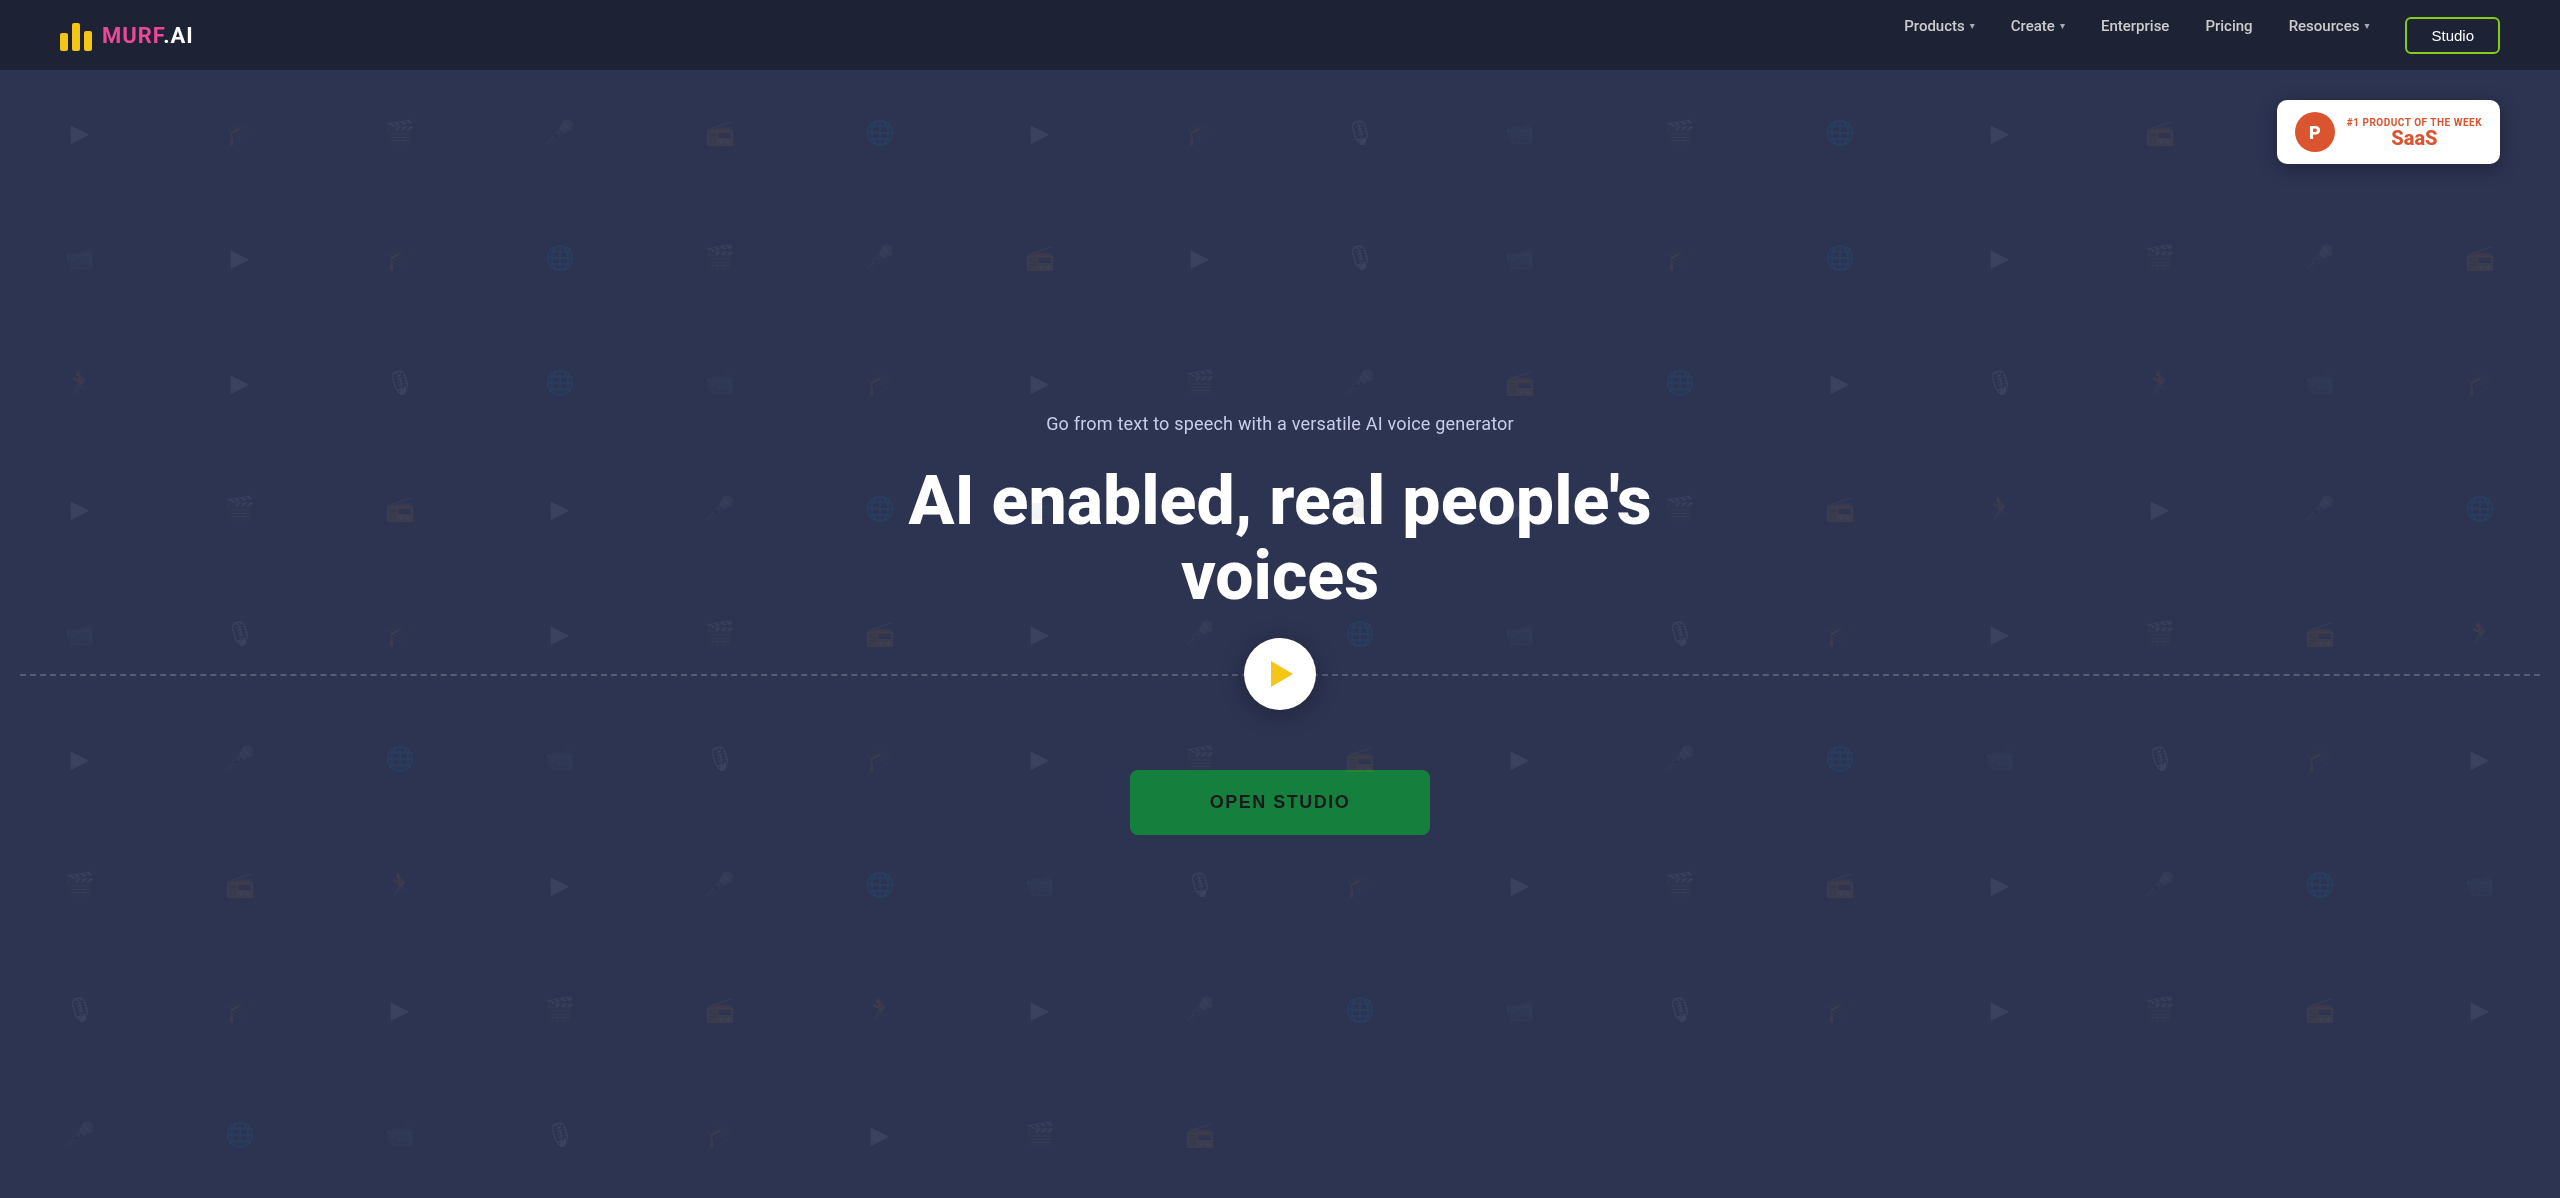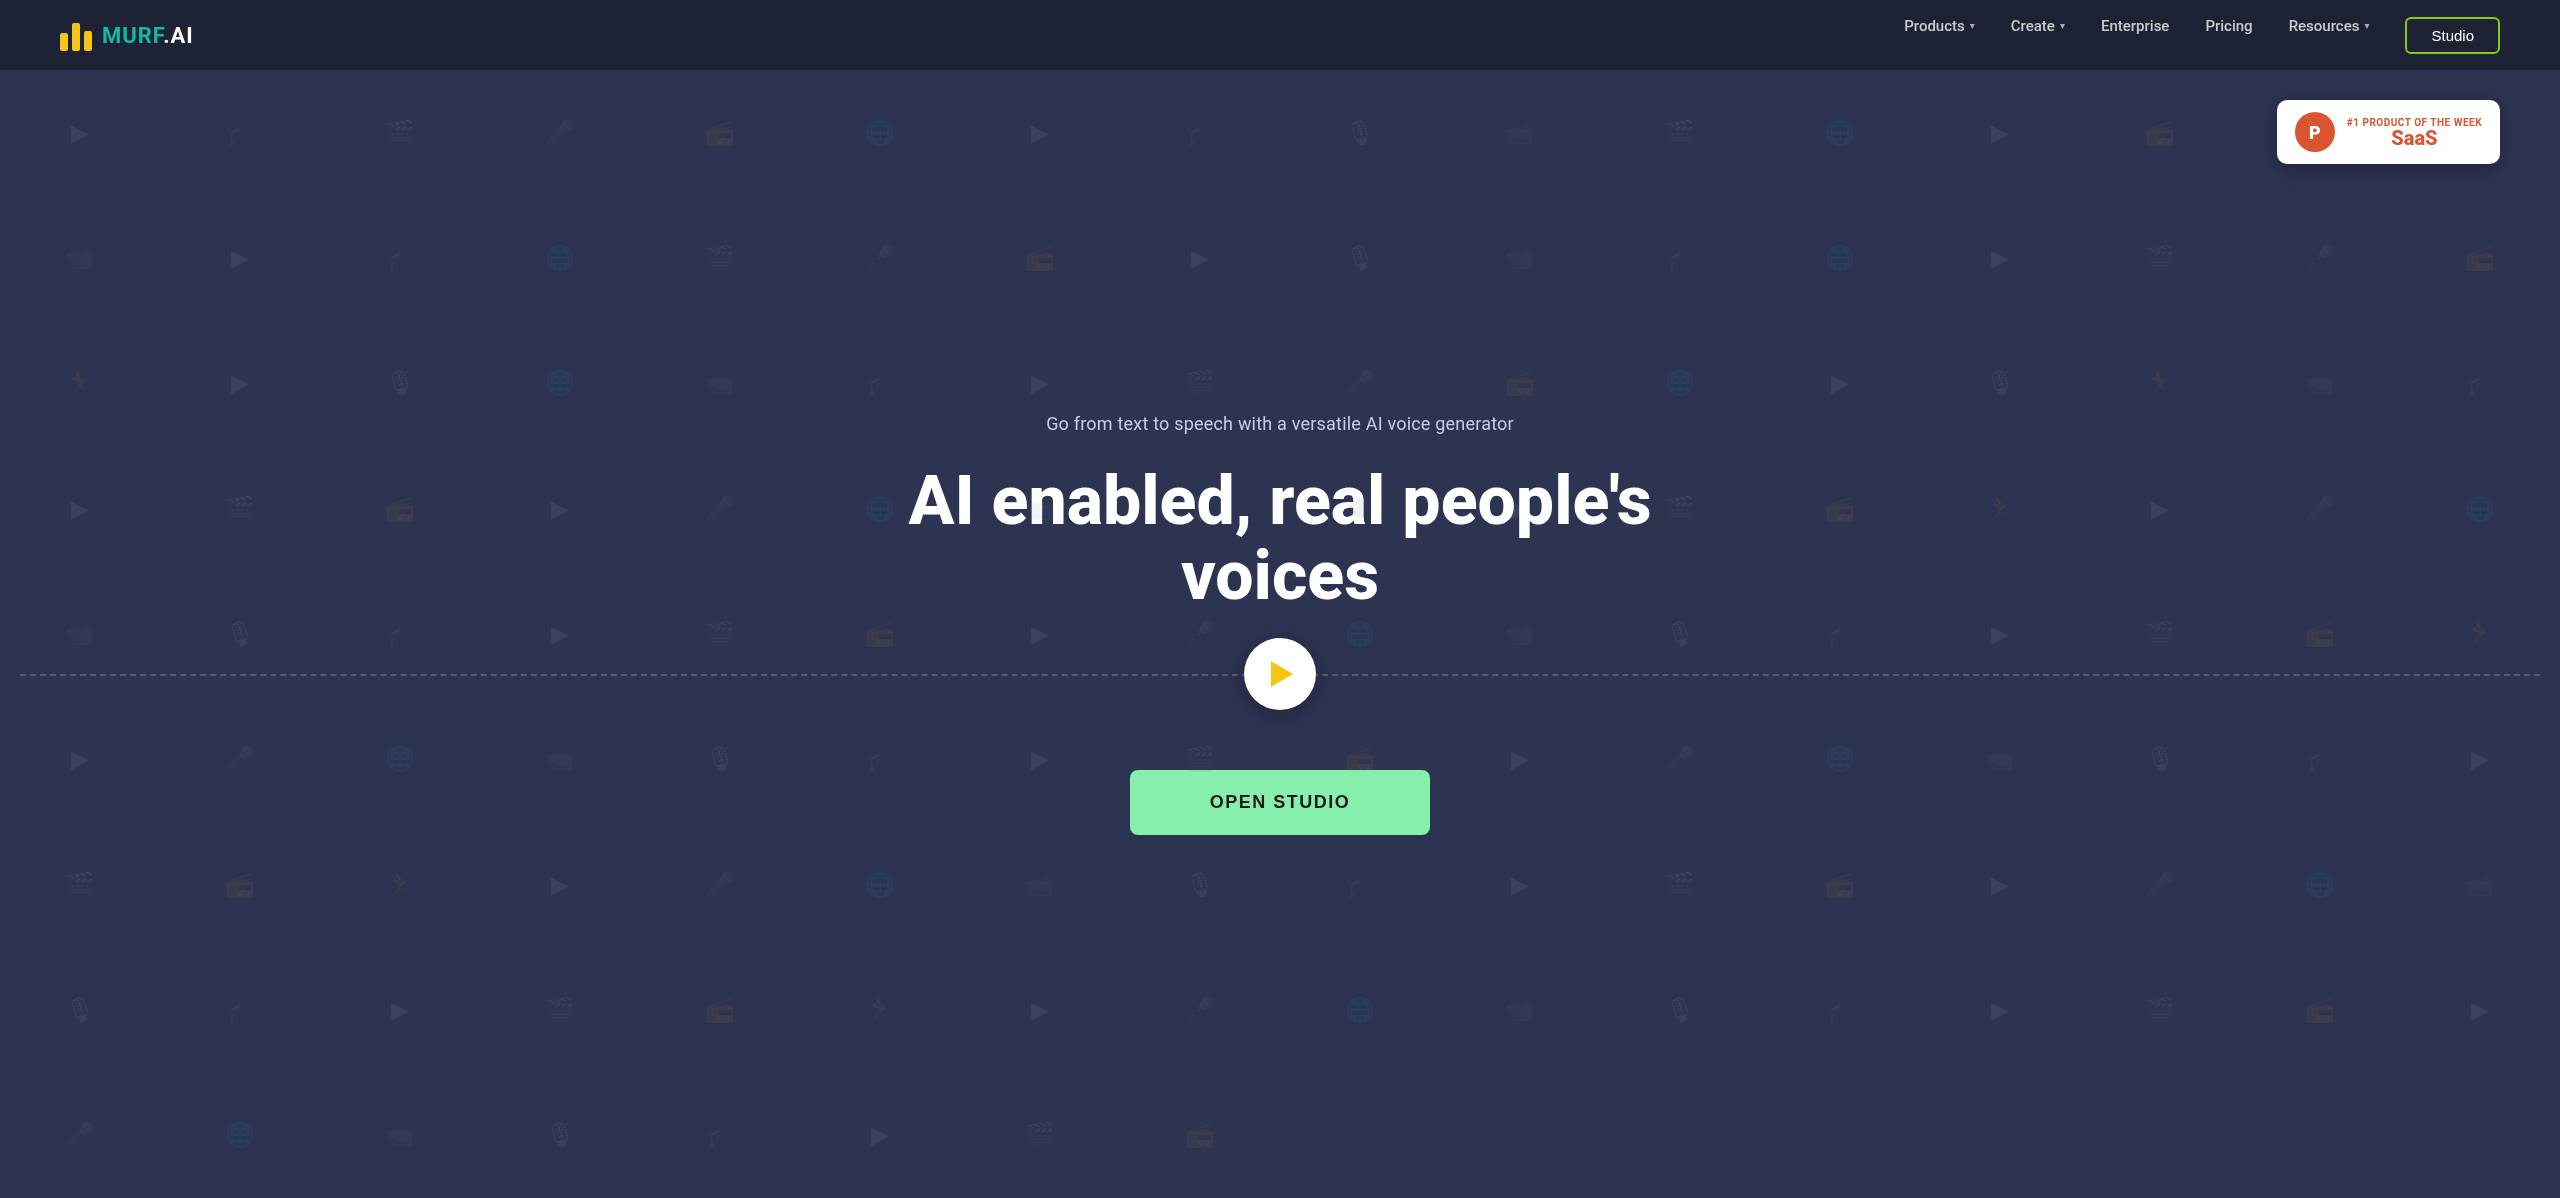--- a/index.html
+++ b/index.html
@@ -44,21 +44,21 @@
     .logo-bar-2 { width: 8px; height: 28px; }
     .logo-bar-3 { width: 8px; height: 20px; }
 
     .logo-text {
       color: #fff;
       font-size: 22px;
       font-weight: 700;
       letter-spacing: 1px;
     }
     .logo-text span {
-      color: #14b8a6;
+      color: #ec4899;
     }
 
     .nav-links {
       display: flex;
       align-items: flex-start;
       gap: 36px;
       list-style: none;
     }
 
     .nav-links li a {
@@ -208,21 +208,21 @@
       width: 0;
       height: 0;
       border-top: 13px solid transparent;
       border-bottom: 13px solid transparent;
       border-left: 22px solid #f5c518;
       margin-left: 4px;
     }
 
     
     .open-studio-btn {
-      background: #86efac;
+      background: #15803d;
       color: #1a1a1a;
       border: none;
       padding: 22px 80px;
       border-radius: 8px;
       font-size: 18px;
       font-weight: 800;
       letter-spacing: 1.5px;
       cursor: pointer;
       text-transform: uppercase;
     }

